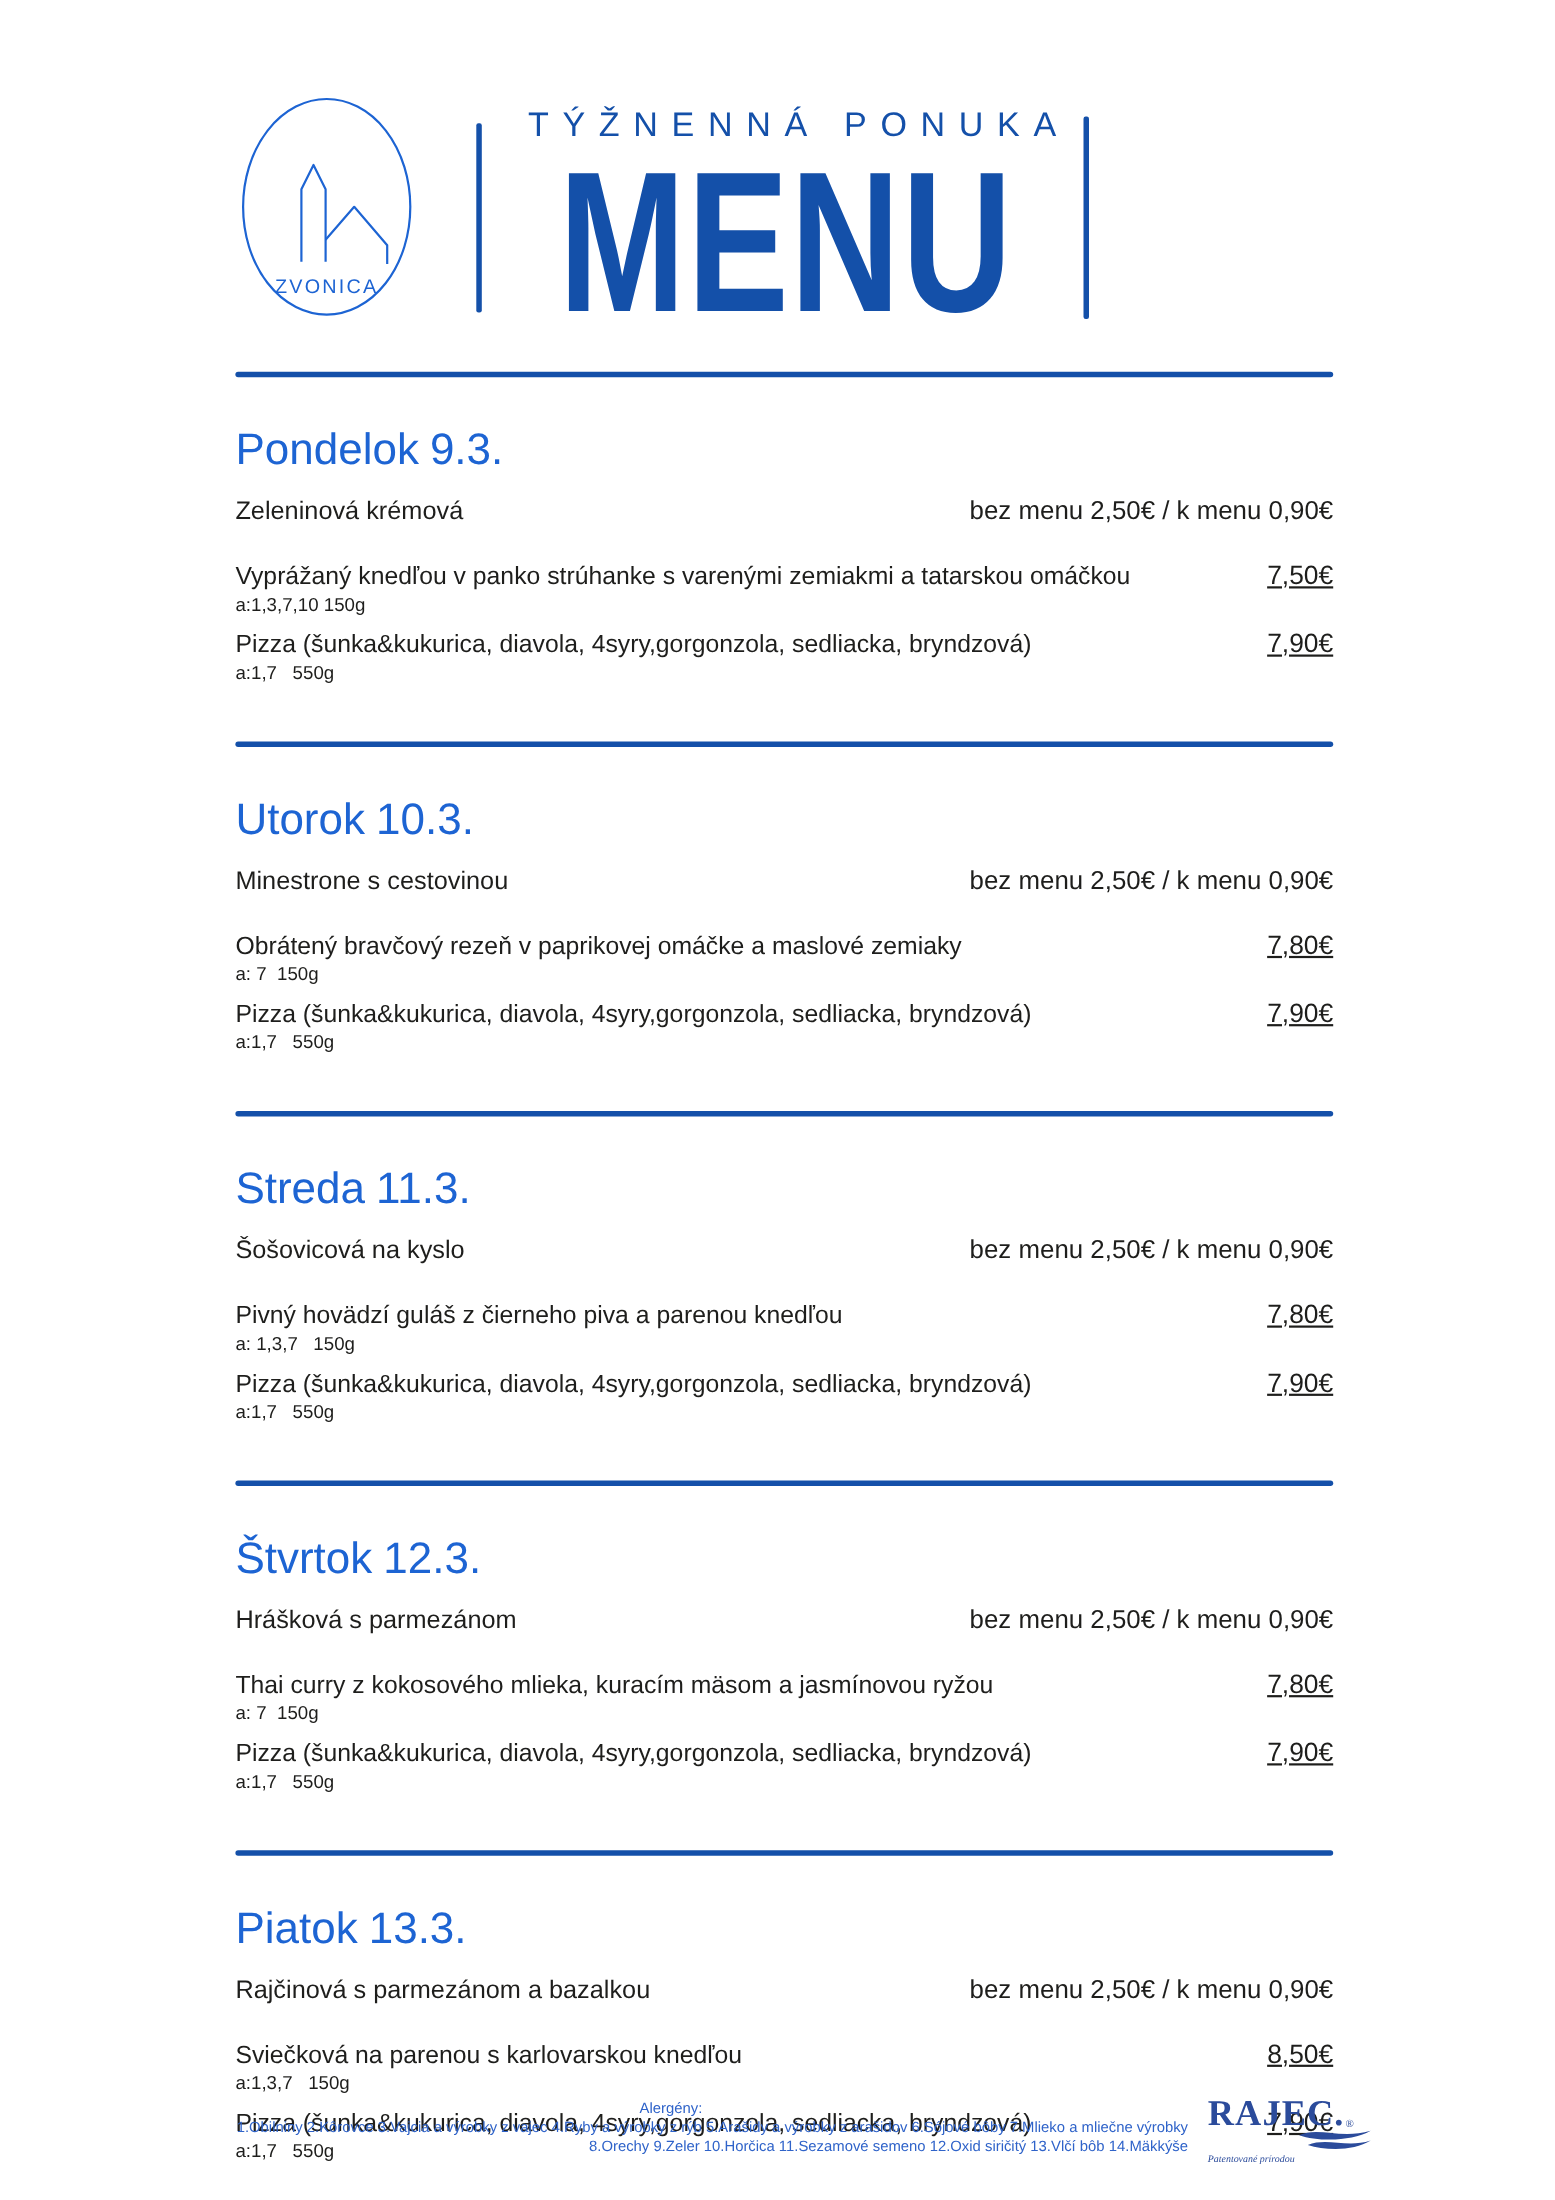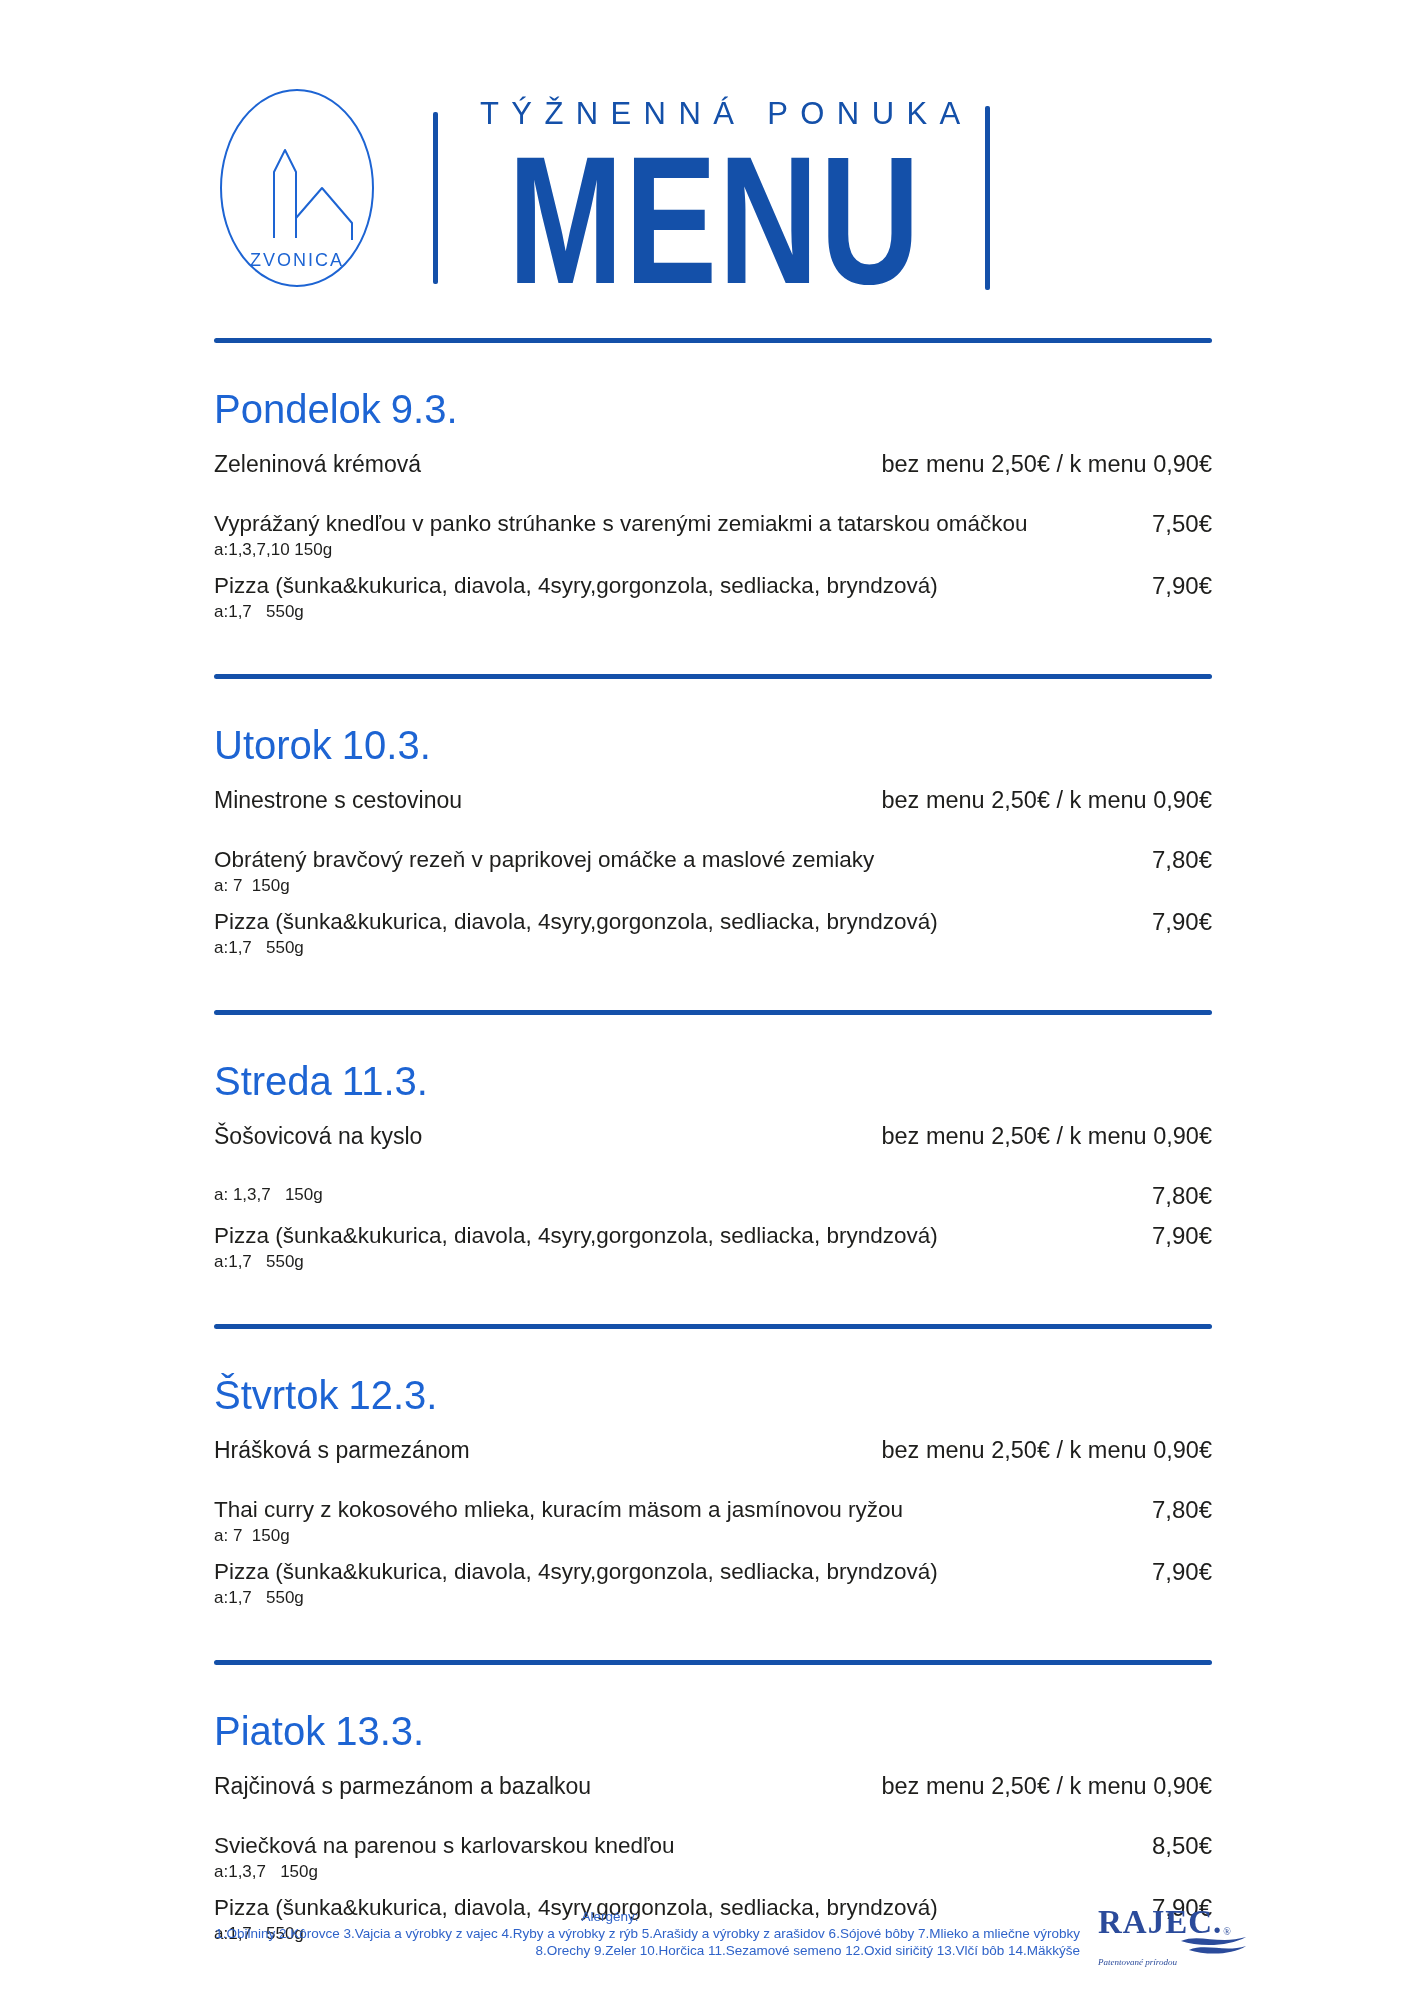--- a/index.html
+++ b/index.html
@@ -34,21 +34,21 @@
   .divider{height:5px;background:var(--brand);border-radius:3px;}
   .section{margin-bottom:0;}
   .day-heading{margin:44px 0 20px 0;font-size:40px;line-height:44px;color:var(--heading);font-weight:normal;}
   .day-date{margin-left:10px;}
   .soup-row{display:flex;justify-content:space-between;align-items:baseline;margin-bottom:32px;}
   .soup-name{font-size:23px;}
   .menu-note{font-size:23.5px;}
   .dish{display:flex;justify-content:space-between;align-items:flex-start;margin-bottom:13px;}
   .dish-name{font-size:22.5px;line-height:27px;}
   .dish-info{font-size:17px;line-height:19px;margin-top:3px;white-space:pre;}
-  .dish-price{font-size:24px;line-height:27px;white-space:nowrap;padding-left:20px;}
+  .dish-price{font-size:24px;line-height:27px;white-space:nowrap;padding-left:20px;text-decoration:underline;}
   .section-end{height:40px;}
 
   
   .footer-allergens{position:absolute;left:140px;top:1908px;width:940px;text-align:center;color:var(--footerblue);}
   .allergens-title{font-size:13.5px;line-height:17px;}
   .allergens-line{font-size:13.5px;line-height:17px;text-align:right;}
   .rajec{position:absolute;left:1098px;top:1906px;width:150px;color:var(--rajec);
          font-family:"Liberation Serif", serif;}
   .rajec-top{display:flex;align-items:flex-start;}
   .rajec-name{font-size:33px;font-weight:bold;letter-spacing:1px;line-height:33px;}
@@ -133,20 +133,21 @@
 
     <div class="section">
       <div class="divider"></div>
       <h2 class="day-heading"><span>Streda</span><span class="day-date">11.3.</span></h2>
       <div class="soup-row">
         <span class="soup-name">Šošovicová na kyslo</span>
         <span class="menu-note">bez menu 2,50€ / k menu 0,90€</span>
       </div>
       <div class="dish">
         <div class="dish-text">
+          <div class="dish-name">Pivný hovädzí guláš z čierneho piva a parenou knedľou</div>
           <div class="dish-info">a: 1,3,7   150g</div>
         </div>
         <span class="dish-price">7,80€</span>
       </div>
       <div class="dish">
         <div class="dish-text">
           <div class="dish-name">Pizza (šunka&amp;kukurica, diavola, 4syry,gorgonzola, sedliacka, bryndzová)</div>
           <div class="dish-info">a:1,7   550g</div>
         </div>
         <span class="dish-price">7,90€</span>

